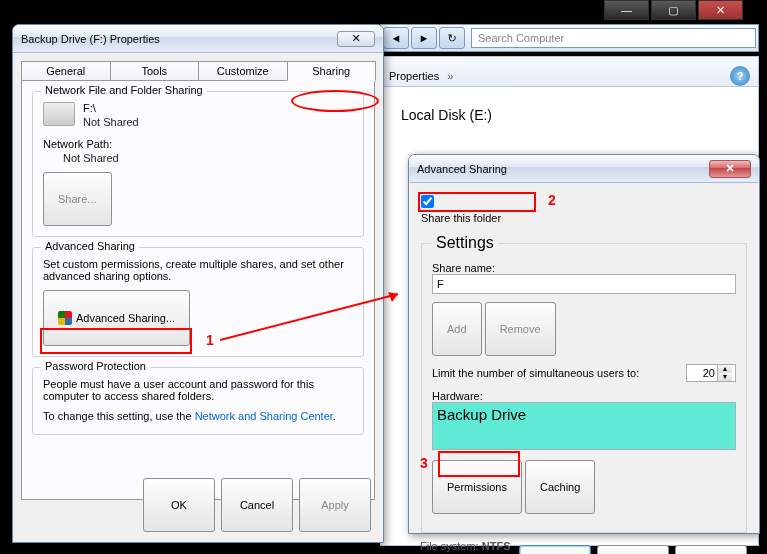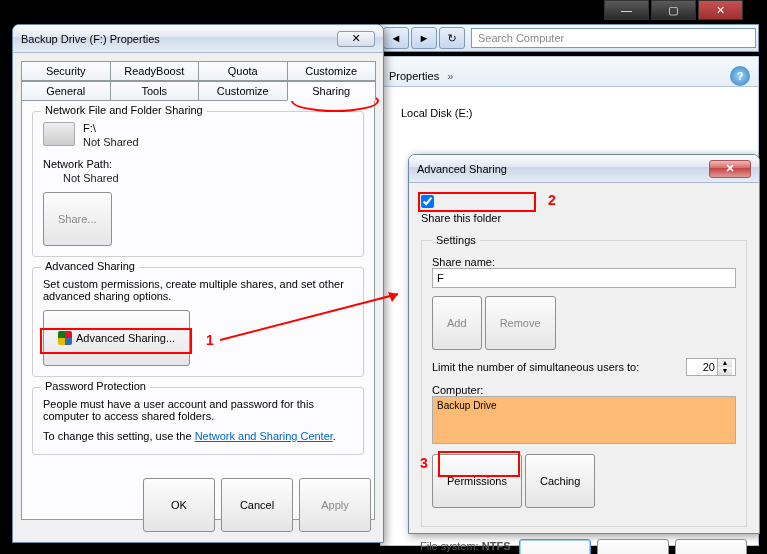--- a/index.html
+++ b/index.html
@@ -12,21 +12,21 @@
 
 
 .explorer-bar { position: absolute; top: 24px; left: 380px; right: 8px; height: 28px; background: linear-gradient(#f5f9fd,#dce7f5); border: 1px solid #7a9ab8; display: flex; align-items: center; padding: 2px; }
 .nav-btn { width: 26px; height: 22px; background: linear-gradient(#e8f0fa,#c4d8ef); border: 1px solid #7a9ab8; border-radius: 3px; display: flex; align-items: center; justify-content: center; margin-right: 2px; }
 .search-box { flex: 1; height: 20px; border: 1px solid #7a9ab8; background: #fff; padding: 0 6px; color: #888; display: flex; align-items: center; margin-left: 4px; }
 
 .explorer-cmd { position: absolute; top: 56px; left: 380px; right: 8px; height: 40px; background: linear-gradient(#f5f9fd,#e2ebf6); border: 1px solid #b5c7de; display: flex; align-items: center; padding: 0 8px; }
 .explorer-cmd .help { margin-left: auto; width: 20px; height: 20px; border-radius: 50%; background: radial-gradient(#9fd4ff,#2a7ab8); color: #fff; display: flex; align-items: center; justify-content: center; font-weight: bold; }
 
 .explorer-body { position: absolute; top: 86px; left: 380px; right: 8px; bottom: 8px; background: #fff; border: 1px solid #b5c7de; padding: 20px; }
-.disk-row { font-size: 11px; color: #000; }
+.disk-row { font-size: 14px; color: #000; }
 .file-sys { position: absolute; bottom: 2px; left: 420px; font-size: 11px; color: #555; }
 
 
 .dlg { position: absolute; background: #f0f0f0; border: 1px solid #6b8aab; box-shadow: 2px 2px 8px rgba(0,0,0,0.4); }
 .dlg-title { height: 28px; background: linear-gradient(#fdfdfe,#e2e9f3 45%,#cfd9e8 46%,#e6edf7); border-bottom: 1px solid #a9b8cc; display: flex; align-items: center; padding: 0 8px; color: #000; border-radius: 6px 6px 0 0; }
 .dlg-title .close { margin-left: auto; width: 38px; height: 16px; border: 1px solid #8a9bb0; border-radius: 3px; background: linear-gradient(#f5f8fc,#d5deeb); display: flex; align-items: center; justify-content: center; }
 
 .props { top: 24px; left: 12px; width: 372px; height: 519px; border-radius: 7px 7px 0 0; }
 .tabs { margin: 8px 8px 0 8px; }
 .tab-row { display: flex; }
@@ -39,41 +39,41 @@
 .drive-icon { width: 32px; height: 24px; background: linear-gradient(#eee,#ccc); border: 1px solid #aaa; border-radius: 2px; float: left; margin-right: 8px; }
 .info-line { font-size: 11px; margin-bottom: 2px; }
 .muted { color: #222; padding-left: 20px; }
 
 .btn7 { background: linear-gradient(#fdfdfd,#e5e5e5); border: 1px solid #8e8f8f; border-radius: 3px; padding: 20px 14px; font-size: 11px; display: inline-flex; align-items: center; justify-content: center; }
 .btn7:disabled, .btn7.disabled { color: #888; }
 .btn7.default { border-color: #4a90d9; box-shadow: 0 0 0 1px #a8d0f0 inset; }
 
 .shield { width: 14px; height: 14px; margin-right: 4px; background: conic-gradient(#e81123 0 25%, #2b6cb0 25% 50%, #e8b700 50% 75%, #107c10 75% 100%); border-radius: 2px; display: inline-block; }
 
-.link { color: #0066cc; text-decoration: underline; }
+.link { color: #0066cc; }
 
 .dlg-buttons { position: absolute; bottom: 10px; right: 12px; display: flex; gap: 6px; }
 .dlg-buttons .btn7 { width: 72px; justify-content: center; }
 
 
 .adv { top: 154px; left: 408px; width: 352px; height: 380px; border-radius: 7px 7px 0 0; }
 .adv-title { background: linear-gradient(#fdfdfe,#dfe7f2 45%,#cbd6e6 46%,#e6edf7); }
 .adv .dlg-title .close2 { margin-left: auto; width: 42px; height: 18px; border: 1px solid #a55; border-radius: 3px; background: linear-gradient(#f2b6b6,#d46a6a 45%,#c64444 46%,#e09a9a); color: #fff; display: flex; align-items: center; justify-content: center; font-weight: bold; }
 .adv-body { padding: 12px; }
 .chk-row { display: flex; align-items: flex-start; gap: 4px; flex-direction: column; }
 .fieldset { border: 1px solid #d5d5d5; margin-top: 10px; padding: 10px; }
-.fieldset legend { padding: 0 4px; font-size: 11px; }
+.fieldset legend { padding: 0 4px; font-size: 16px; }
 .txt { width: 100%; border: 1px solid #abadb3; padding: 3px 4px; font-size: 11px; background: #fff; }
 .row { margin-bottom: 8px; }
 .spin { display: inline-flex; align-items: center; border: 1px solid #abadb3; background: #fff; width: 50px; }
 .spin input { border: none; width: 30px; text-align: right; padding: 2px; font-size: 11px; }
 .spin .arrows { display: flex; flex-direction: column; border-left: 1px solid #abadb3; }
 .spin .arrows div { width: 14px; height: 8px; font-size: 7px; line-height: 7px; text-align: center; background: linear-gradient(#f5f5f5,#ddd); }
 
-.textarea { width: 100%; height: 48px; border: 1px solid #abadb3; padding: 3px 4px; background: #fdba74; font-size: 10px; resize: none; }
+.textarea { width: 100%; height: 48px; border: 1px solid #abadb3; padding: 3px 4px; background: #5eead4; font-size: 15px; resize: none; }
 
 
 .red-ring { position: absolute; border: 2px solid #ff0000; border-radius: 50%; pointer-events: none; }
 .red-box { position: absolute; border: 2px solid #ff0000; pointer-events: none; }
 .red-num { position: absolute; color: #ff0000; font-weight: bold; font-size: 14px; pointer-events: none; }
 .red-arrow { position: absolute; pointer-events: none; }
 </style>
 </head>
 <body>
 
@@ -103,26 +103,20 @@
 <div class="file-sys">
   <span>File system:</span> <b>NTFS</b>
 </div>
 
 <div class="dlg props">
   <div class="dlg-title">
     <span>Backup Drive (F:) Properties</span>
     <div class="close">✕</div>
   </div>
   <div class="tabs">
-    <div class="tab-row">
-      <div class="tab">Security</div>
-      <div class="tab">ReadyBoost</div>
-      <div class="tab">Quota</div>
-      <div class="tab">Customize</div>
-    </div>
     <div class="tab-row">
       <div class="tab">General</div>
       <div class="tab">Tools</div>
       <div class="tab">Customize</div>
       <div class="tab active">Sharing</div>
     </div>
   </div>
   <div class="tab-panel">
 
     <div class="group">
@@ -186,21 +180,21 @@
         <span style="flex:1;">Limit the number of simultaneous users to:</span>
         <div class="spin">
           <input value="20" style="">
           <div class="arrows">
             <div>▲</div>
             <div>▼</div>
           </div>
         </div>
       </div>
       <div class="row">
-        <div>Computer:</div>
+        <div>Hardware:</div>
         <textarea class="textarea" style="">Backup Drive</textarea>
       </div>
       <div class="row">
         <button class="btn7">Permissions</button>
         <button class="btn7">Caching</button>
       </div>
     </fieldset>
     <div style="display:flex;gap:6px;justify-content:flex-end;margin-top:12px;">
       <button class="btn7 default" style="width:72px;">OK</button>
       <button class="btn7" style="width:72px;">Cancel</button>

